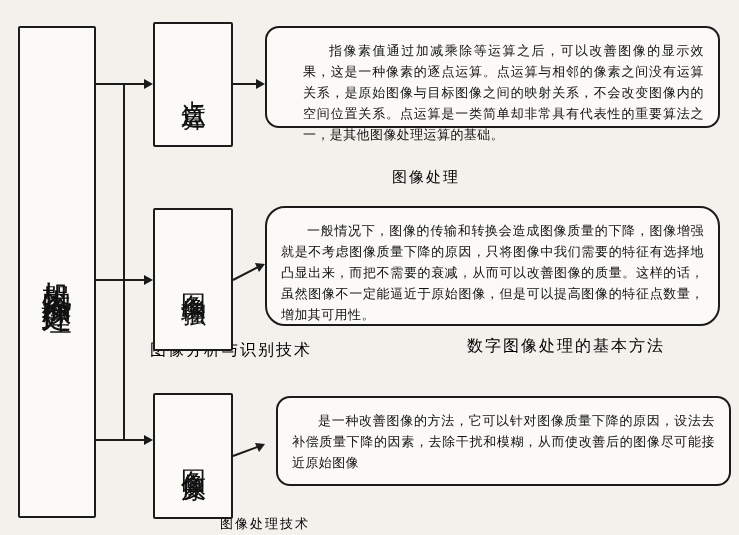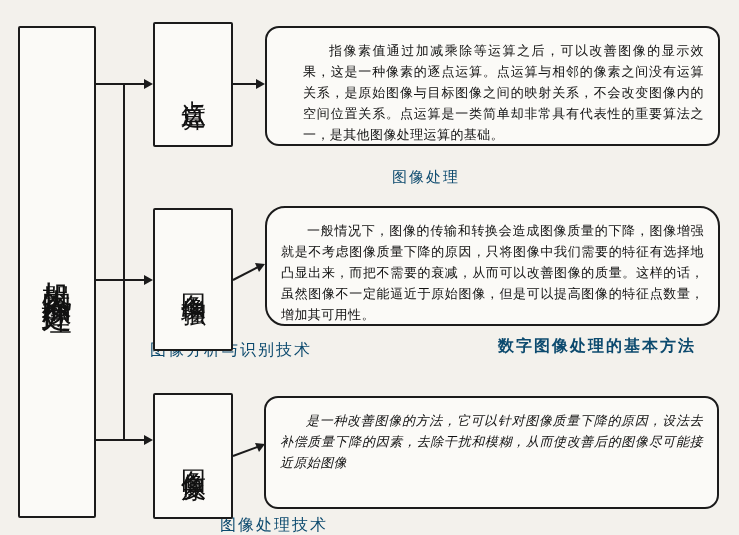--- a/index.html
+++ b/index.html
@@ -10,32 +10,32 @@
     width: 739px;
     height: 535px;
     background: #f3f1ec;
     font-family: "DejaVu Sans", sans-serif;
     overflow: hidden;
     position: relative;
   }
   
   .bleed {
     position: absolute;
-    color: #0c4a6e;
+    color: #000000;
     font-size: 15px;
     letter-spacing: 2px;
     white-space: nowrap;
     user-select: none;
     pointer-events: none;
   }
   #bleed-1 { left: 392px; top: 168px; }
   #bleed-2 { left: 520px; top: 170px; margin-top: 48px; }
   #bleed-3 { left: 150px; top: 340px; font-size: 16px; }
-  #bleed-4 { left: 498px; top: 336px; font-size: 16px; font-weight: bold; }
-  #bleed-5 { left: 220px; top: 515px; font-size: 16px; }
+  #bleed-4 { left: 467px; top: 336px; font-size: 16px; }
+  #bleed-5 { left: 220px; top: 515px; font-size: 13px; }
 
   .diagram {
     position: absolute;
     left: 0; top: 0;
     width: 739px;
     height: 535px;
   }
   svg.connectors {
     position: absolute;
     left: 0; top: 0;
@@ -97,23 +97,23 @@
   }
   .desc-node p {
     margin: 0;
     font-size: 13px;
     line-height: 1.62;
     color: #111;
     text-align: justify;
     text-indent: 2em;
     letter-spacing: 0.4px;
   }
-  #desc-node-0 { left: 265px; top: 26px;  width: 455px; height: 120px; padding-left: 36px; }
+  #desc-node-0 { left: 265px; top: 26px;  width: 455px; height: 102px; padding-left: 36px; }
   #desc-node-1 { left: 265px; top: 206px; width: 455px; height: 120px; border-radius: 20px; }
-  #desc-node-2 { left: 264px; top: 396px; width: 455px; height: 113px; font-style: italic; }
+  #desc-node-2 { left: 276px; top: 396px; width: 455px; height: 90px; }
 </style>
 </head>
 <body>
 
 <div class="bleed" id="bleed-1">图像处理</div>
 <div class="bleed" id="bleed-2">图像恢复</div>
 <div class="bleed" id="bleed-3">图像分析与识别技术</div>
 <div class="bleed" id="bleed-4">数字图像处理的基本方法</div>
 <div class="bleed" id="bleed-5">图像处理技术</div>
 

